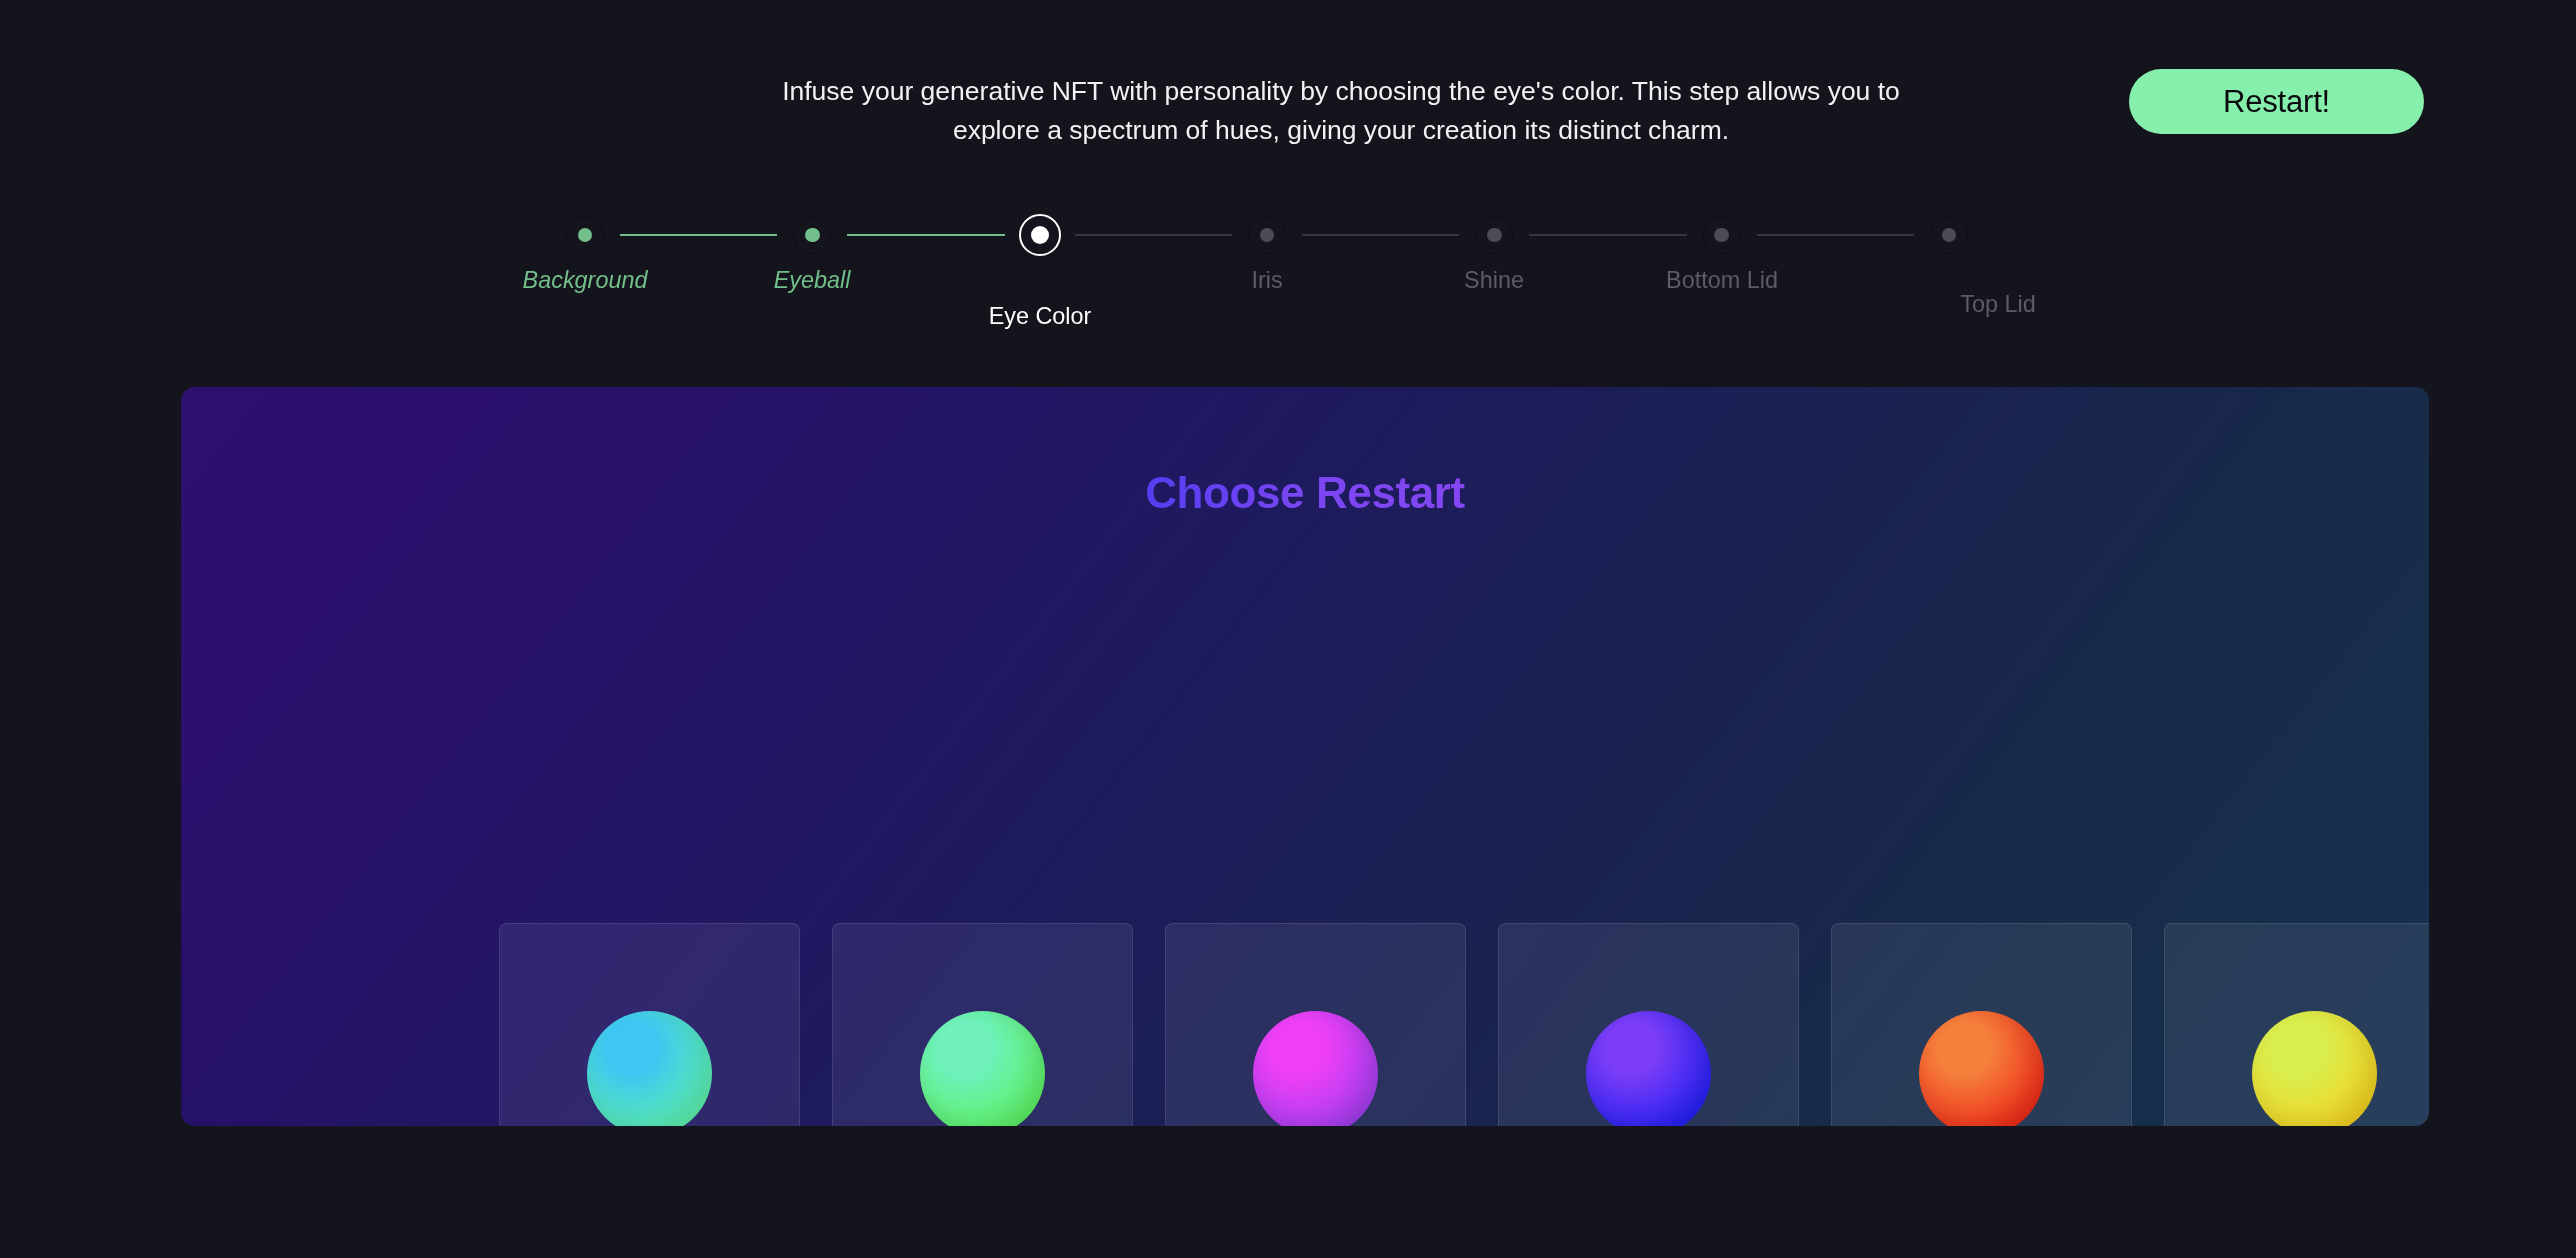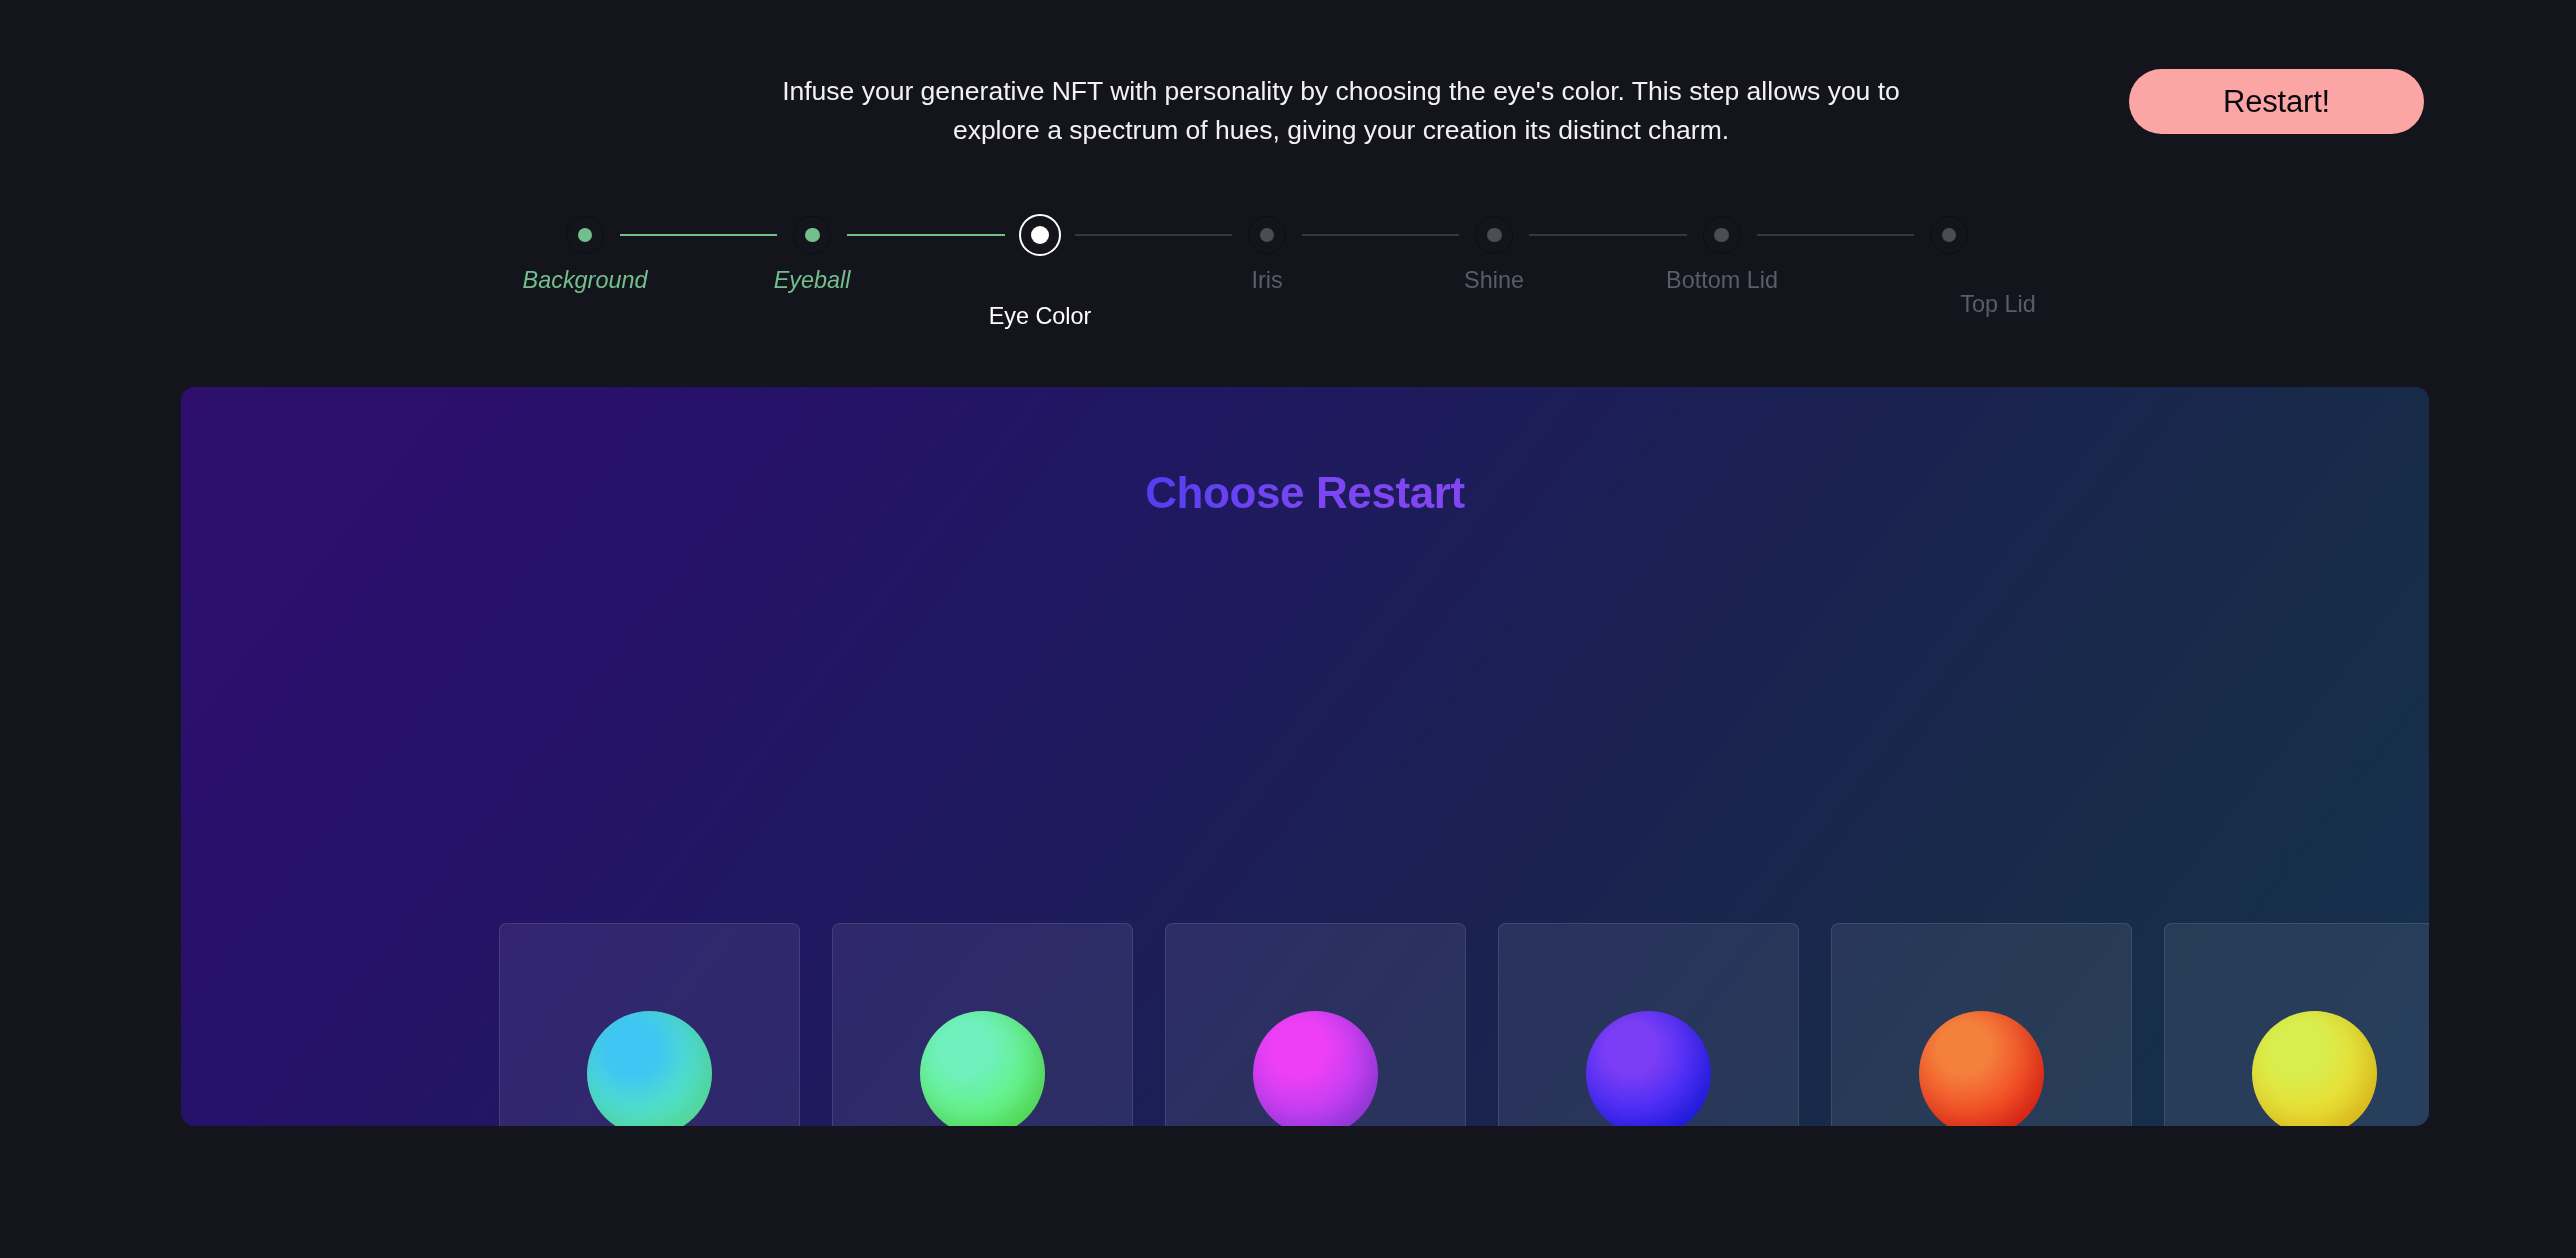--- a/index.html
+++ b/index.html
@@ -39,21 +39,21 @@
     font-weight: 400;
   }
 
   .restart-btn {
     position: absolute;
     left: 2129px;
     top: 69px;
     width: 295px;
     height: 65px;
     border-radius: 33px;
-    background: #fca5a5;
+    background: #86efac;
     color: #0b0b0f;
     font-size: 31px;
     font-weight: 400;
     border: none;
     cursor: pointer;
     font-family: "Liberation Sans", sans-serif;
     display: flex;
     align-items: center;
     justify-content: center;
     letter-spacing: -0.2px;

